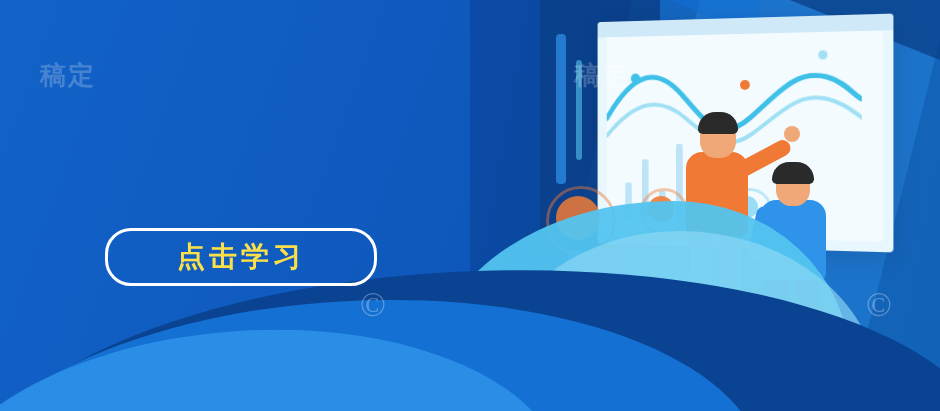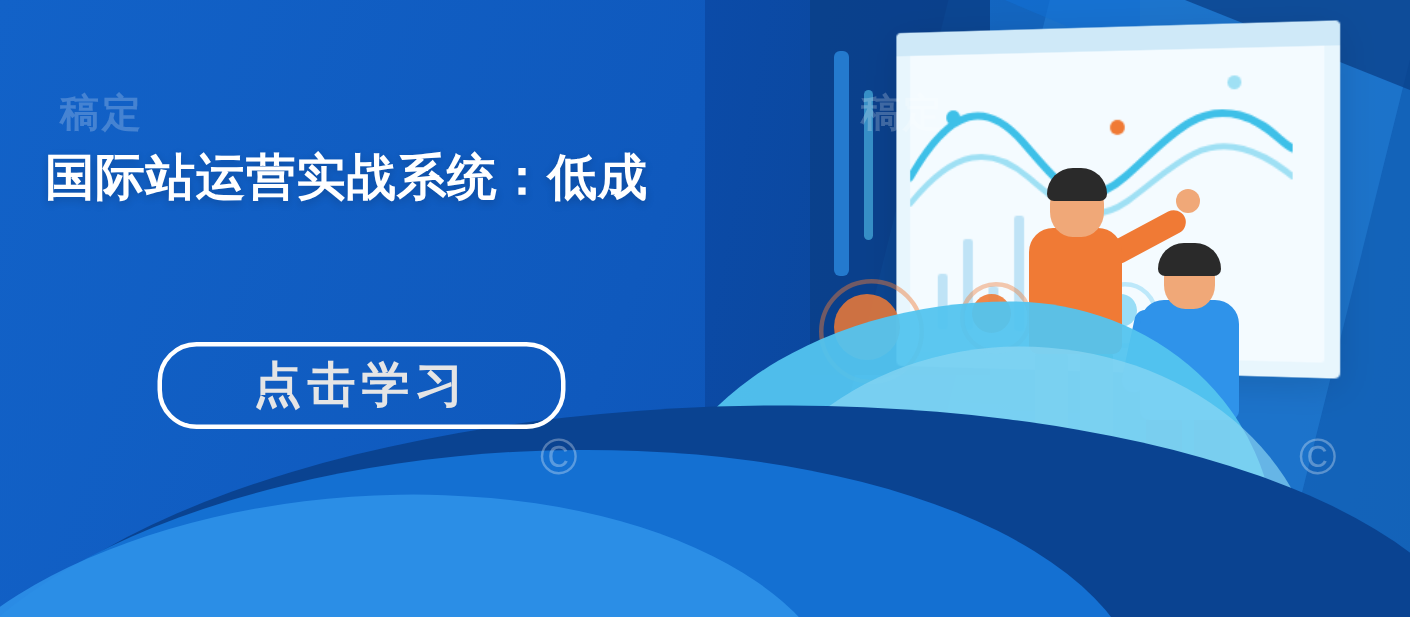--- a/index.html
+++ b/index.html
@@ -5,21 +5,21 @@
   html, body {
     margin: 0;
     padding: 0;
     background: #ffffff;
   }
   #banner {
     position: relative;
     width: 940px;
     height: 411px;
     overflow: hidden;
-    font-family: Liberation Sans, sans-serif;
+    font-family: Liberation Serif, serif;
     background: #0d53b7;
   }
   
   .bg-base {
     position: absolute;
     inset: 0;
     background: linear-gradient(110deg, #1262c8 0%, #0f59bd 45%, #0b4ba8 100%);
   }
   .bg-darkright {
     position: absolute;
@@ -278,22 +278,22 @@
     position: absolute;
     left: 105px; top: 228px;
     width: 266px; height: 52px;
     border: 3px solid #ffffff;
     border-radius: 26px;
     display: flex;
     align-items: center;
     justify-content: center;
   }
   .cta-text {
-    color: #e5e5e5;
-    font-size: 32px;
+    color: #fde047;
+    font-size: 28px;
     font-weight: bold;
     letter-spacing: 4px;
   }
   
   .wm {
     position: absolute;
     color: rgba(255,255,255,.22);
     font-size: 26px;
     font-weight: bold;
     letter-spacing: 2px;
@@ -374,20 +374,19 @@
   <div class="wave-dark"></div>
   <div class="wave-mid"></div>
   <div class="wave-light"></div>
 
   <div class="wm" style="left:40px;  top:58px;">稿定</div>
   <div class="wm" style="left:574px; top:58px;">稿定</div>
   <div class="wm-c" style="left:360px; top:286px;">©</div>
   <div class="wm-c" style="left:866px; top:286px;">©</div>
 
   <div class="title">
-    <span class="title-line">国际站运营实战系统：低成</span>
   </div>
 
   <div class="cta">
     <span class="cta-text">点击学习</span>
   </div>
 
 </div>
 
 </body></html>

